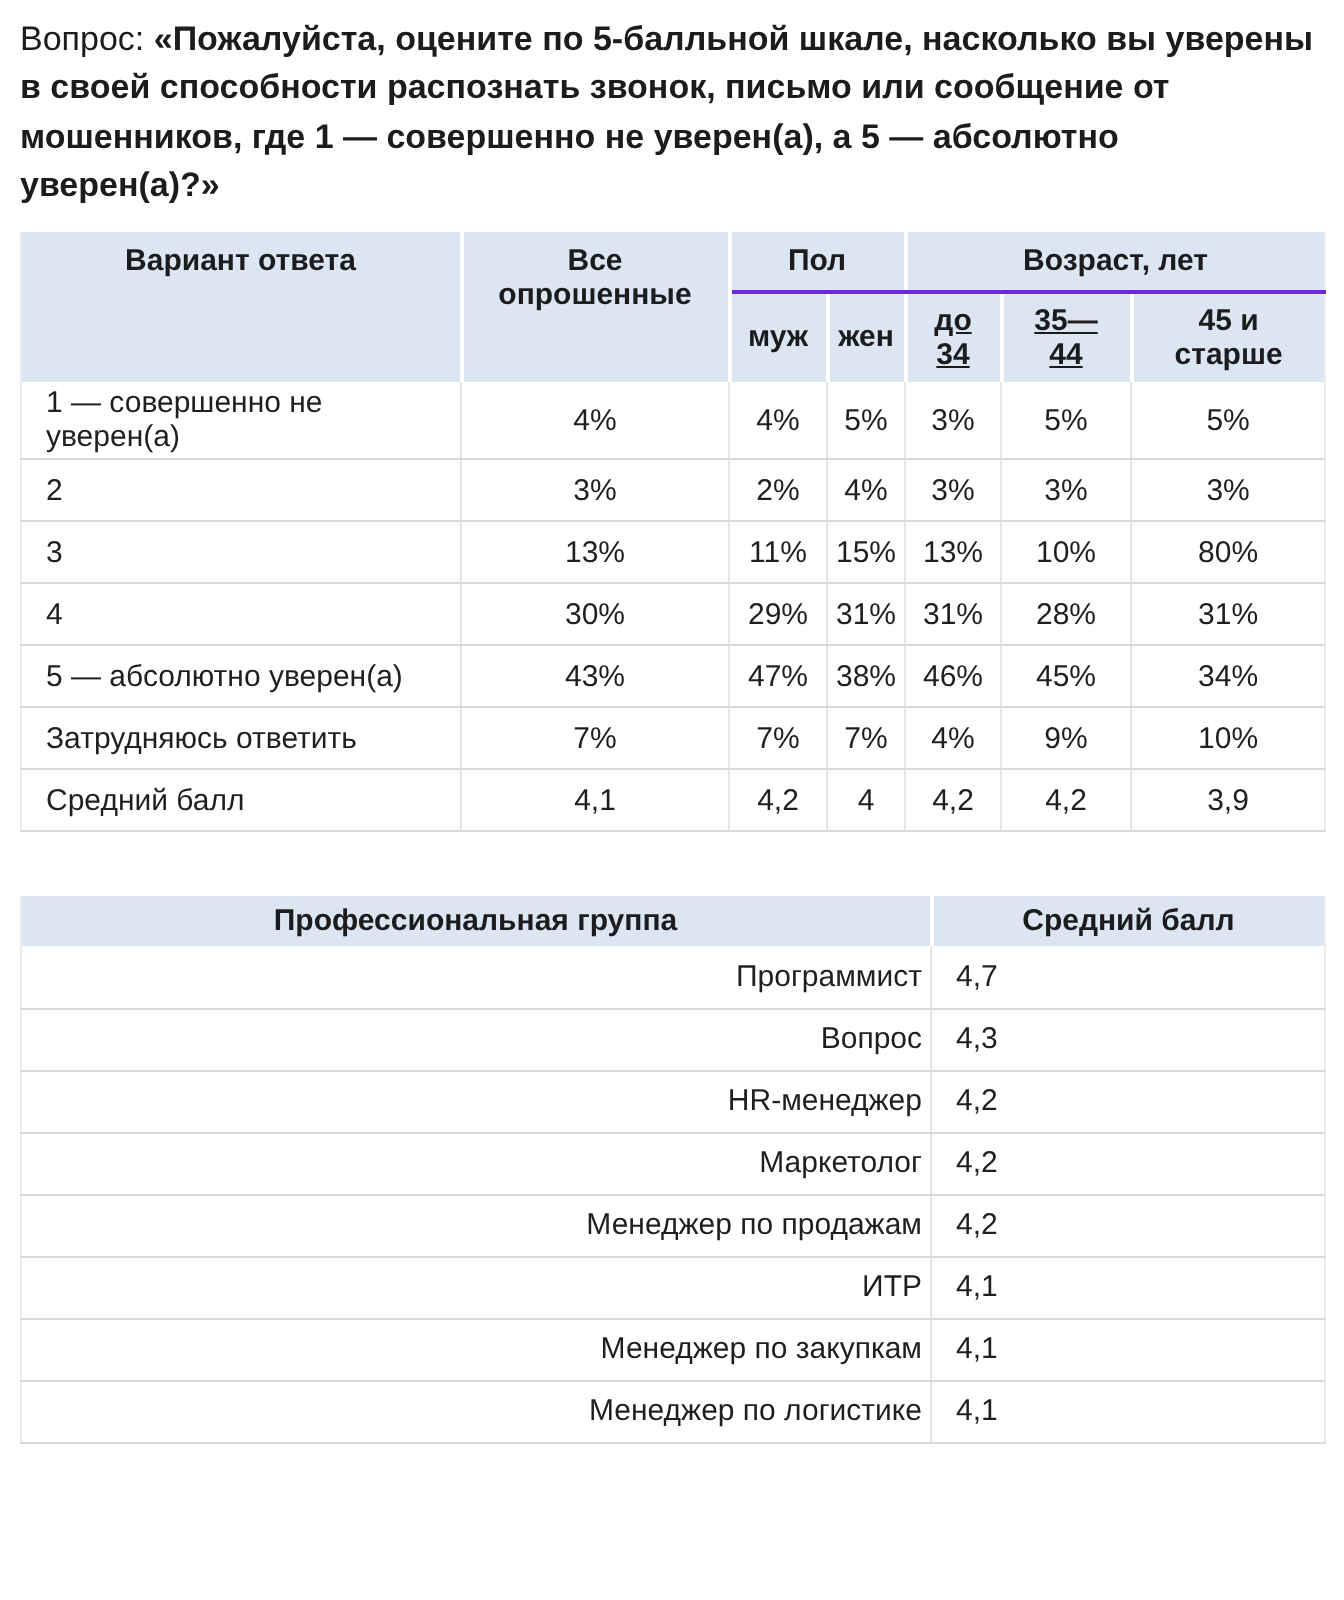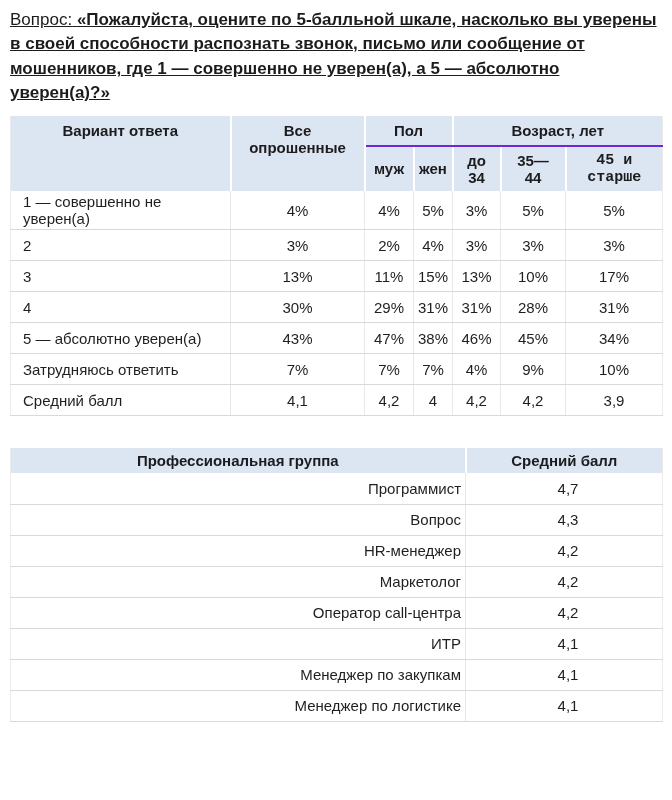--- a/index.html
+++ b/index.html
@@ -10,21 +10,20 @@
     color: #1f1f1f;
     -webkit-font-smoothing: antialiased;
   }
   .page { width: 672px; }
 
   
   .question {
     margin: 0; padding: 8px 10px 0 10px;
     font-size: 17px; line-height: 1.44;
     color: #1c1c1e;
-    text-decoration: underline;
   }
   .question b { font-weight: 700; }
 
   
   table {
     border-collapse: collapse;
     table-layout: fixed;
     width: 652px;
     margin-left: 10px;
     font-size: 15px;
@@ -52,29 +51,29 @@
 
   
   .t1 { margin-top: 10px; }
   .t1 thead tr.h1 { height: 30px; }
   .t1 thead tr.h2 { height: 45px; }
   .t1 th.va-top { vertical-align: top; padding-top: 6px; }
   .t1 tbody tr { height: 31px; }
   .t1 tbody tr.tall { height: 39px; }
   .t1 td.lbl { text-align: left; padding-left: 12px; padding-right: 8px; }
   .t1 td.num { text-align: center; }
-  .narrow { display: inline-block; max-width: 36px; }
-  .narrow-wide { display: inline-block; max-width: 56px; font-family: Liberation Mono, monospace; }
+  .narrow { display: inline-block; max-width: 36px; text-decoration: underline; }
+  .narrow-wide { display: inline-block; max-width: 56px; }
 
   
   .t2 { margin-top: 32px; }
   .t2 thead tr { height: 14px; }
   .t2 tbody tr { height: 31px; }
   .t2 td.lbl { text-align: right; padding-left: 12px; }
-  .t2 td.val { text-align: center; padding-left: 12px; }
+  .t2 td.val { text-align: left; padding-left: 12px; }
 </style>
 </head>
 <body>
 
 <div class="page">
 
   <p class="question"><span>Вопрос:</span> <b>«Пожалуйста, оцените по 5-балльной шкале, насколько вы уверены в своей способности распознать звонок, письмо или сообщение от мошенников, где 1 — совершенно не уверен(а), а 5 — абсолютно уверен(а)?»</b></p>
 
   <table class="t1">
     <colgroup>
@@ -120,21 +119,21 @@
         <td class="num">3%</td>
         <td class="num">3%</td>
       </tr>
       <tr>
         <td class="lbl">3</td>
         <td class="num">13%</td>
         <td class="num">11%</td>
         <td class="num">15%</td>
         <td class="num">13%</td>
         <td class="num">10%</td>
-        <td class="num">17%</td>
+        <td class="num">80%</td>
       </tr>
       <tr>
         <td class="lbl">4</td>
         <td class="num">30%</td>
         <td class="num">29%</td>
         <td class="num">31%</td>
         <td class="num">31%</td>
         <td class="num">28%</td>
         <td class="num">31%</td>
       </tr>
@@ -190,21 +189,21 @@
       </tr>
       <tr>
         <td class="lbl">HR-менеджер</td>
         <td class="val">4,2</td>
       </tr>
       <tr>
         <td class="lbl">Маркетолог</td>
         <td class="val">4,2</td>
       </tr>
       <tr>
-        <td class="lbl">Оператор call-центра</td>
+        <td class="lbl">Менеджер по продажам</td>
         <td class="val">4,2</td>
       </tr>
       <tr>
         <td class="lbl">ИТР</td>
         <td class="val">4,1</td>
       </tr>
       <tr>
         <td class="lbl">Менеджер по закупкам</td>
         <td class="val">4,1</td>
       </tr>

